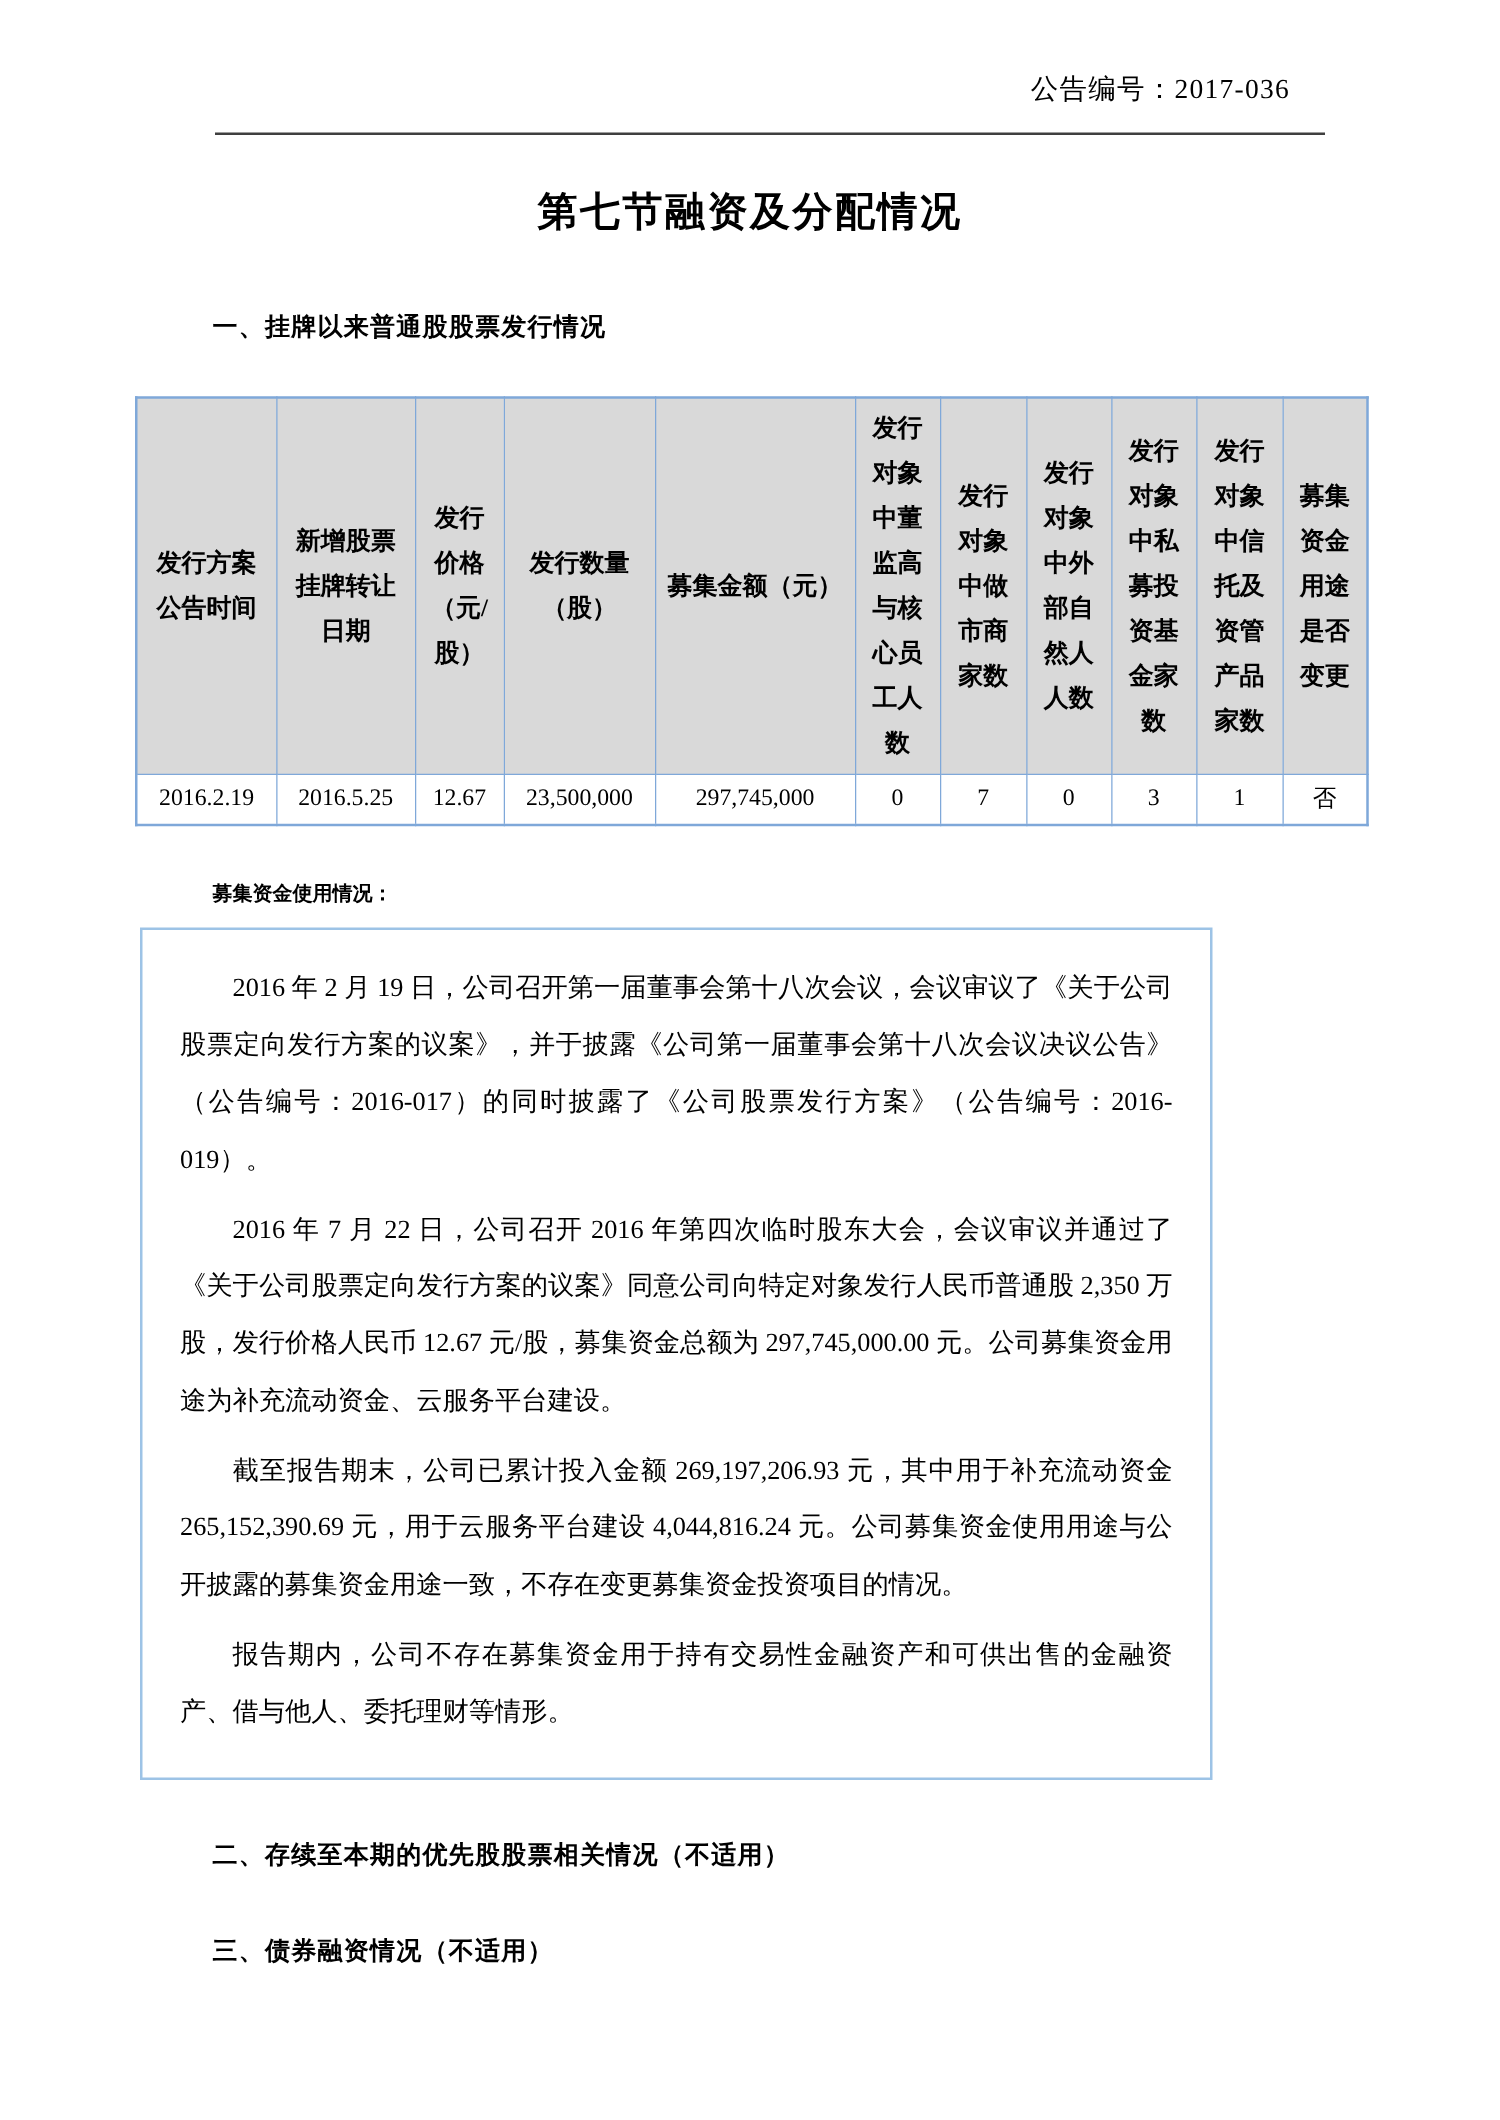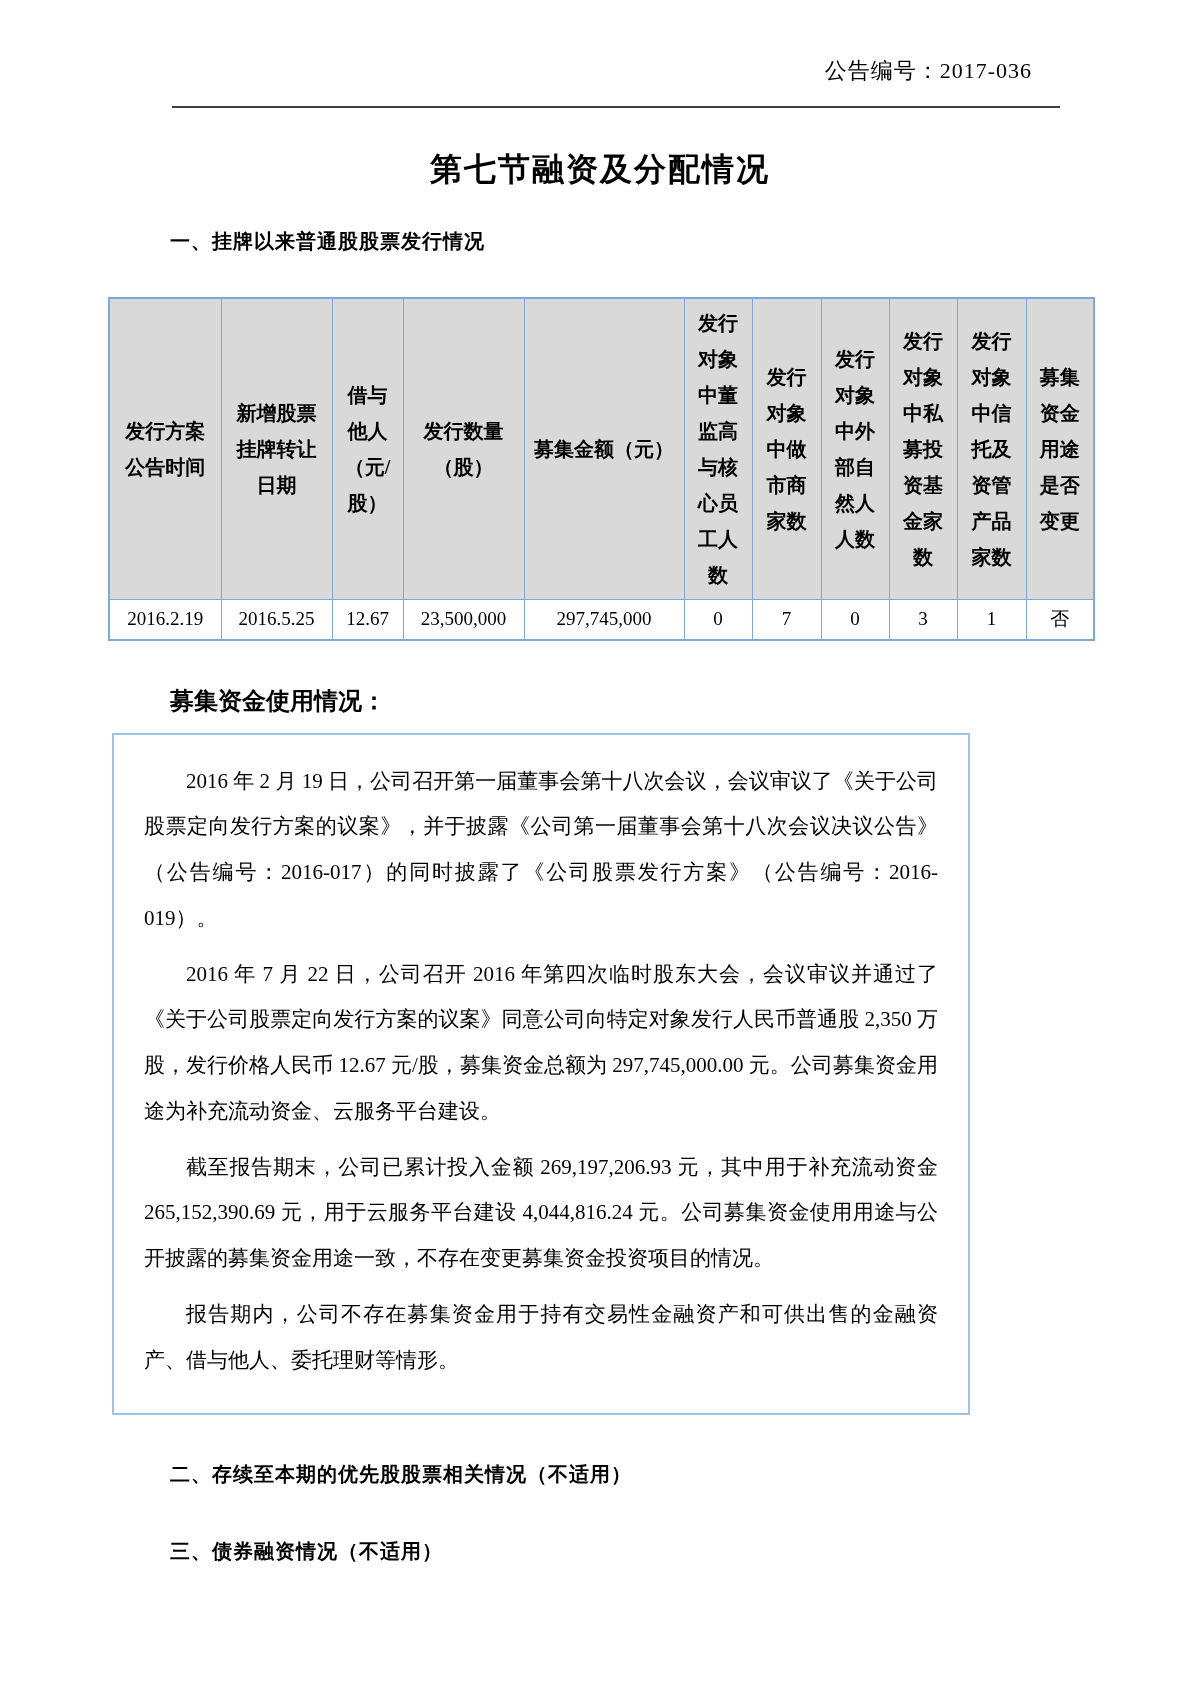--- a/index.html
+++ b/index.html
@@ -29,21 +29,21 @@
   }
   .doc-title{
     margin-top:40px;
     text-align:center;
     font-family:"DejaVu Sans","Liberation Sans",sans-serif;
     font-weight:700;
     font-size:32px;
     letter-spacing:2px;
   }
   .sec-heading{
-    margin:36px 60px 0 170px;
+    margin:56px 60px 0 170px;
     font-family:"DejaVu Sans","Liberation Sans",sans-serif;
     font-weight:700;
     font-size:20px;
     letter-spacing:1px;
   }
   table.issuance{
     margin:42px 0 0 108px;
     width:985px;
     border-collapse:collapse;
     border:2px solid var(--table_border);
@@ -67,21 +67,21 @@
   table.issuance tbody tr{height:40px;}
   table.issuance td{
     background:#ffffff;
     font-size:19px;
     padding:2px 1px;
     white-space:nowrap;
   }
   .fund-usage-label{
     margin:44px 0 0 170px;
     font-weight:700;
-    font-size:24px;
+    font-size:16px;
   }
   .fund-usage-box{
     margin:16px 0 0 112px;
     width:858px;
     min-height:644px;
     border:2px solid var(--box_border);
     padding:24px 30px 20px 30px;
   }
   .fund-usage-box p{
     margin:0 0 10px 0;
@@ -115,21 +115,21 @@
     <col style="width:69px">
       <col style="width:68px">
       <col style="width:68px">
     <col style="width:69px">
       <col style="width:68px">
   </colgroup>
   <thead>
     <tr>
       <th>发行方案公告时间</th>
       <th>新增股票挂牌转让日期</th>
-      <th>借与他人（元/股）</th>
+      <th>发行价格（元/股）</th>
       <th>发行数量（股）</th>
       <th>募集金额（元）</th>
       <th>发行对象中董监高与核心员工人数</th>
       <th>发行对象中做市商家数</th>
       <th>发行对象中外部自然人人数</th>
       <th>发行对象中私募投资基金家数</th>
       <th>发行对象中信托及资管产品家数</th>
       <th>募集资金用途是否变更</th>
     </tr>
   </thead>

